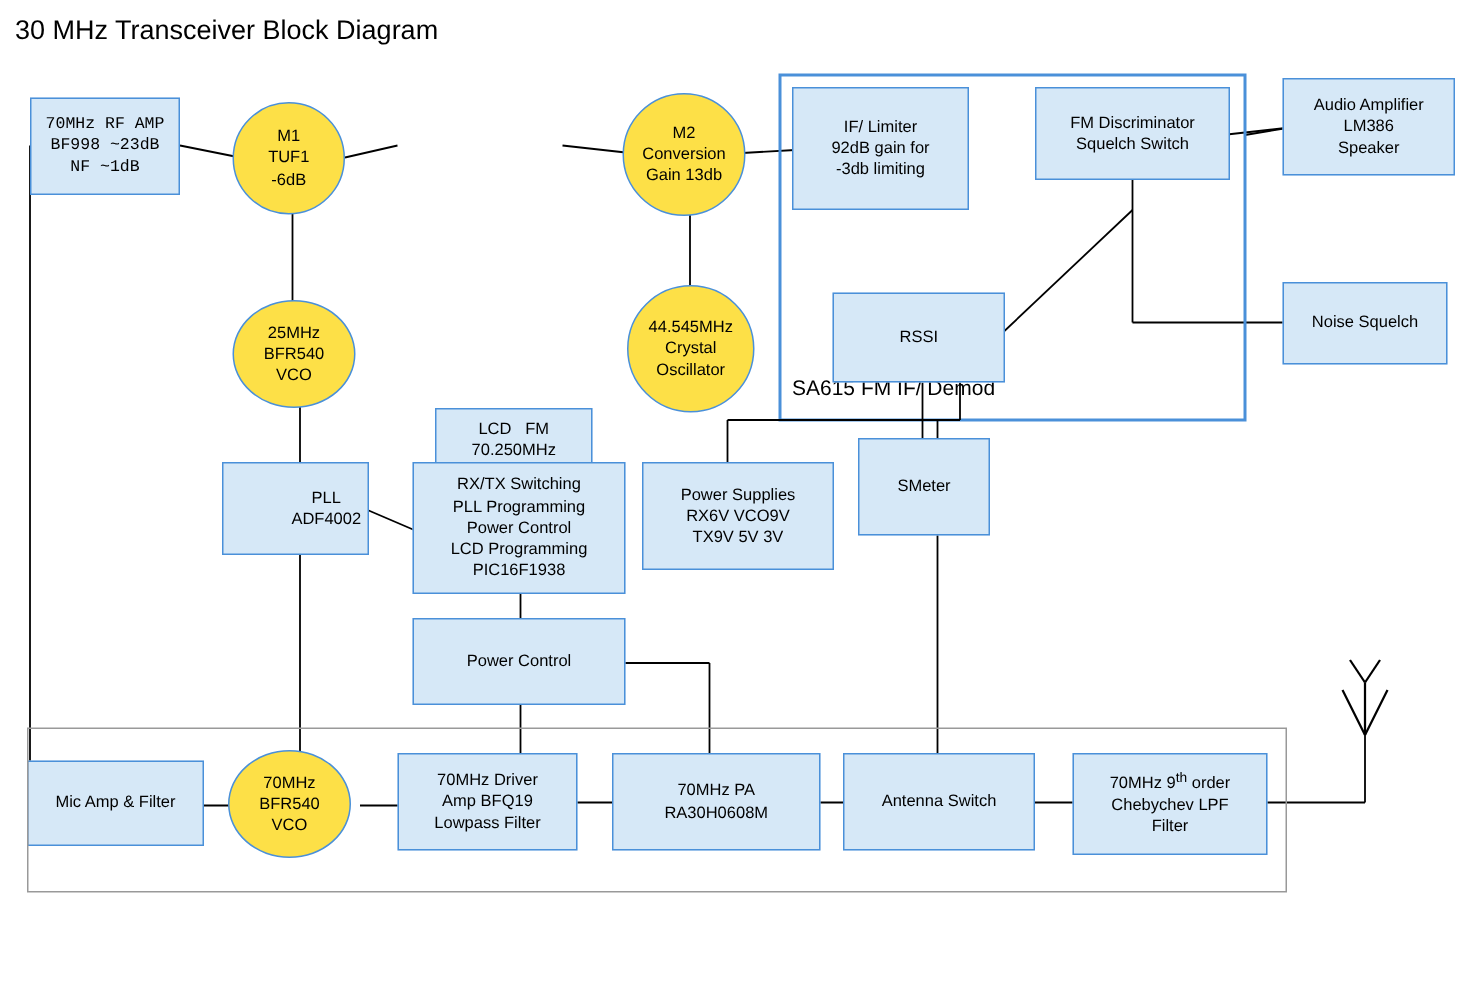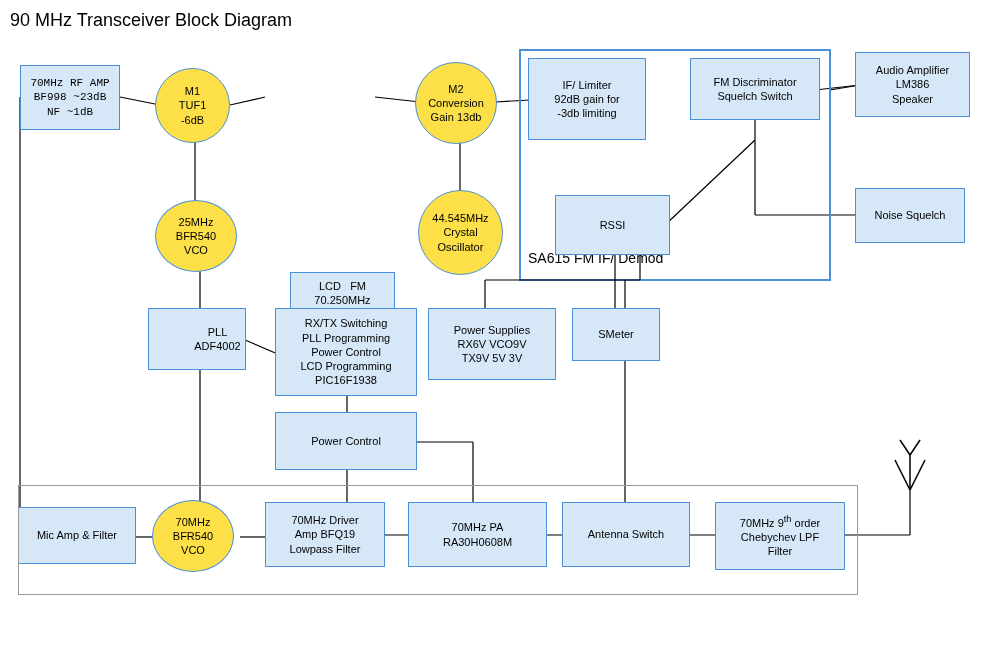--- a/index.html
+++ b/index.html
@@ -55,21 +55,21 @@
       width: 986px;
       height: 658px;
       pointer-events: none;
     }
   </style>
 </head>
 <body>
 
 <div id="diagram">
 
-  <h1>90 MHz Transceiver Block Diagram</h1>
+  <h1>30 MHz Transceiver Block Diagram</h1>
 
   <svg id="lines">
 
     <line x1="120" y1="97" x2="160" y2="105" stroke="#000" stroke-width="1.2"></line>
 
     <line x1="230" y1="105" x2="265" y2="97" stroke="#000" stroke-width="1.2"></line>
 
     <line x1="375" y1="97" x2="420" y2="102" stroke="#000" stroke-width="1.2"></line>
 
     <line x1="495" y1="102" x2="530" y2="100" stroke="#000" stroke-width="1.2"></line>
@@ -188,21 +188,21 @@
   </div>
 
   <div class="block" style="left:275px;top:308px;width:142px;height:88px;">
     <span>RX/TX Switching<br>PLL Programming<br>Power Control<br>LCD Programming<br>PIC16F1938</span>
   </div>
 
   <div class="block" style="left:428px;top:308px;width:128px;height:72px;">
     <span>Power Supplies<br>RX6V VCO9V<br>TX9V 5V 3V</span>
   </div>
 
-  <div class="block" style="left:572px;top:308px;width:88px;height:53px;">
+  <div class="block" style="left:572px;top:292px;width:88px;height:65px;">
     <span>SMeter</span>
   </div>
 
   <div class="block" style="left:275px;top:412px;width:142px;height:58px;">
     <span>Power Control</span>
   </div>
 
   <div class="block" style="left:18px;top:507px;width:118px;height:57px;">
     <span>Mic Amp &amp; Filter</span>
   </div>

